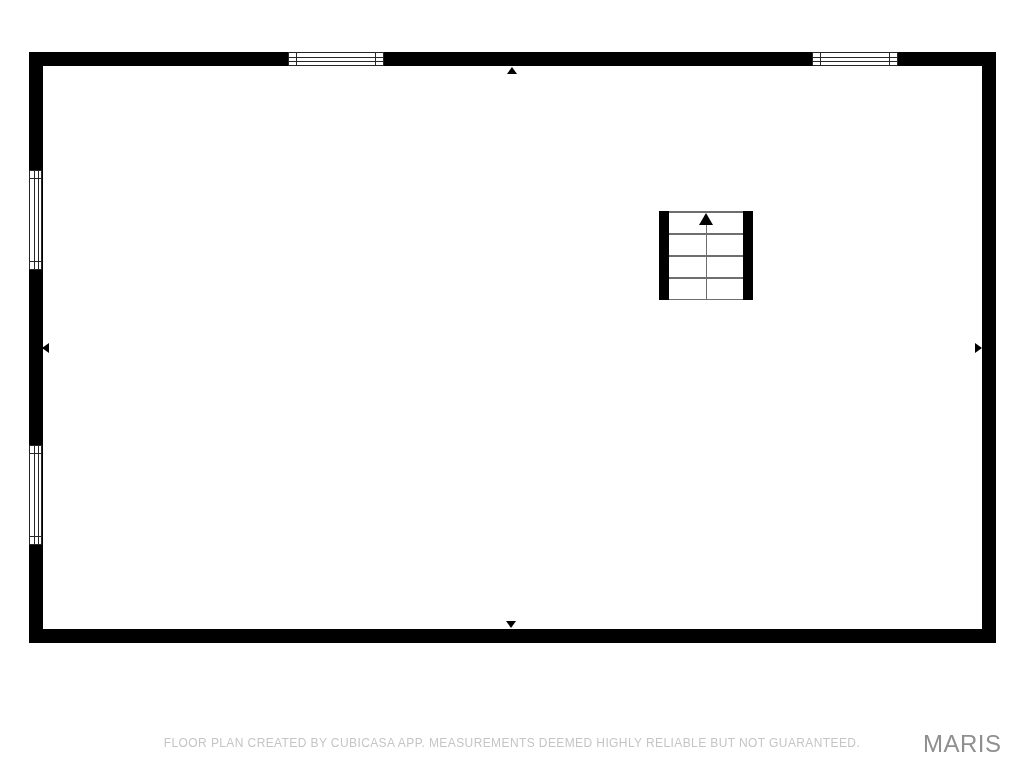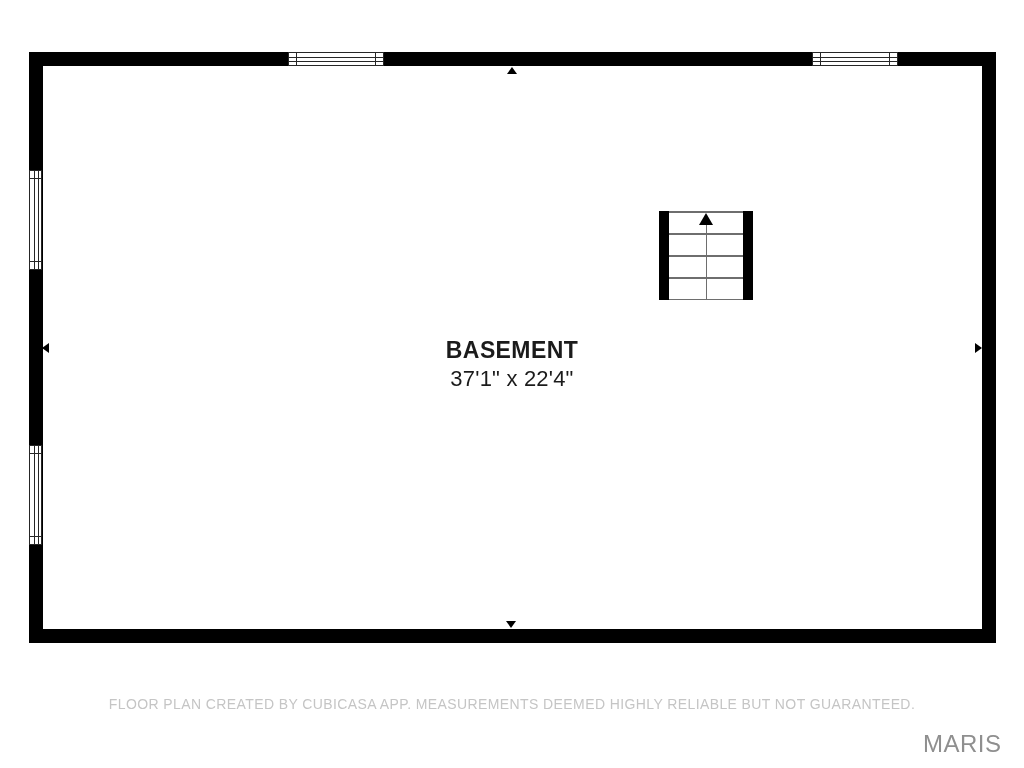--- a/index.html
+++ b/index.html
@@ -116,23 +116,23 @@
     font-size: 22px;
     font-weight: 500;
     letter-spacing: 0.2px;
     line-height: 27px;
     margin-top: 1px;
   }
 
   
   .disclaimer {
     position: absolute;
-    left: 0; right: 0; top: 696px;
+    left: 0; right: 0; top: 736px;
     text-align: center;
-    font-size: 14px;
+    font-size: 12px;
     letter-spacing: 0.4px;
     color: #c5c5c5;
     font-weight: 400;
   }
   .brand-logo {
     position: absolute;
     left: 923px; top: 729px;
     font-size: 24px;
     color: #8f8f8f;
     font-weight: 400;
@@ -183,21 +183,17 @@
     <div class="tread" style="top:87.5px;"></div>
     <div class="updir-line"></div>
     <div class="updir-arrow"></div>
   </div>
 
   <div class="tick tick-up"></div>
   <div class="tick tick-down"></div>
   <div class="tick tick-left"></div>
   <div class="tick tick-right"></div>
 
-  <div class="room-label">
-    <div class="name">BASEMENT</div>
-    <div class="dims">37'1" x 22'4"</div>
-  </div>
 
   <div class="disclaimer">FLOOR PLAN CREATED BY CUBICASA APP. MEASUREMENTS DEEMED HIGHLY RELIABLE BUT NOT GUARANTEED.</div>
   <div class="brand-logo">MARIS</div>
 
 </div>
 
 </body></html>

